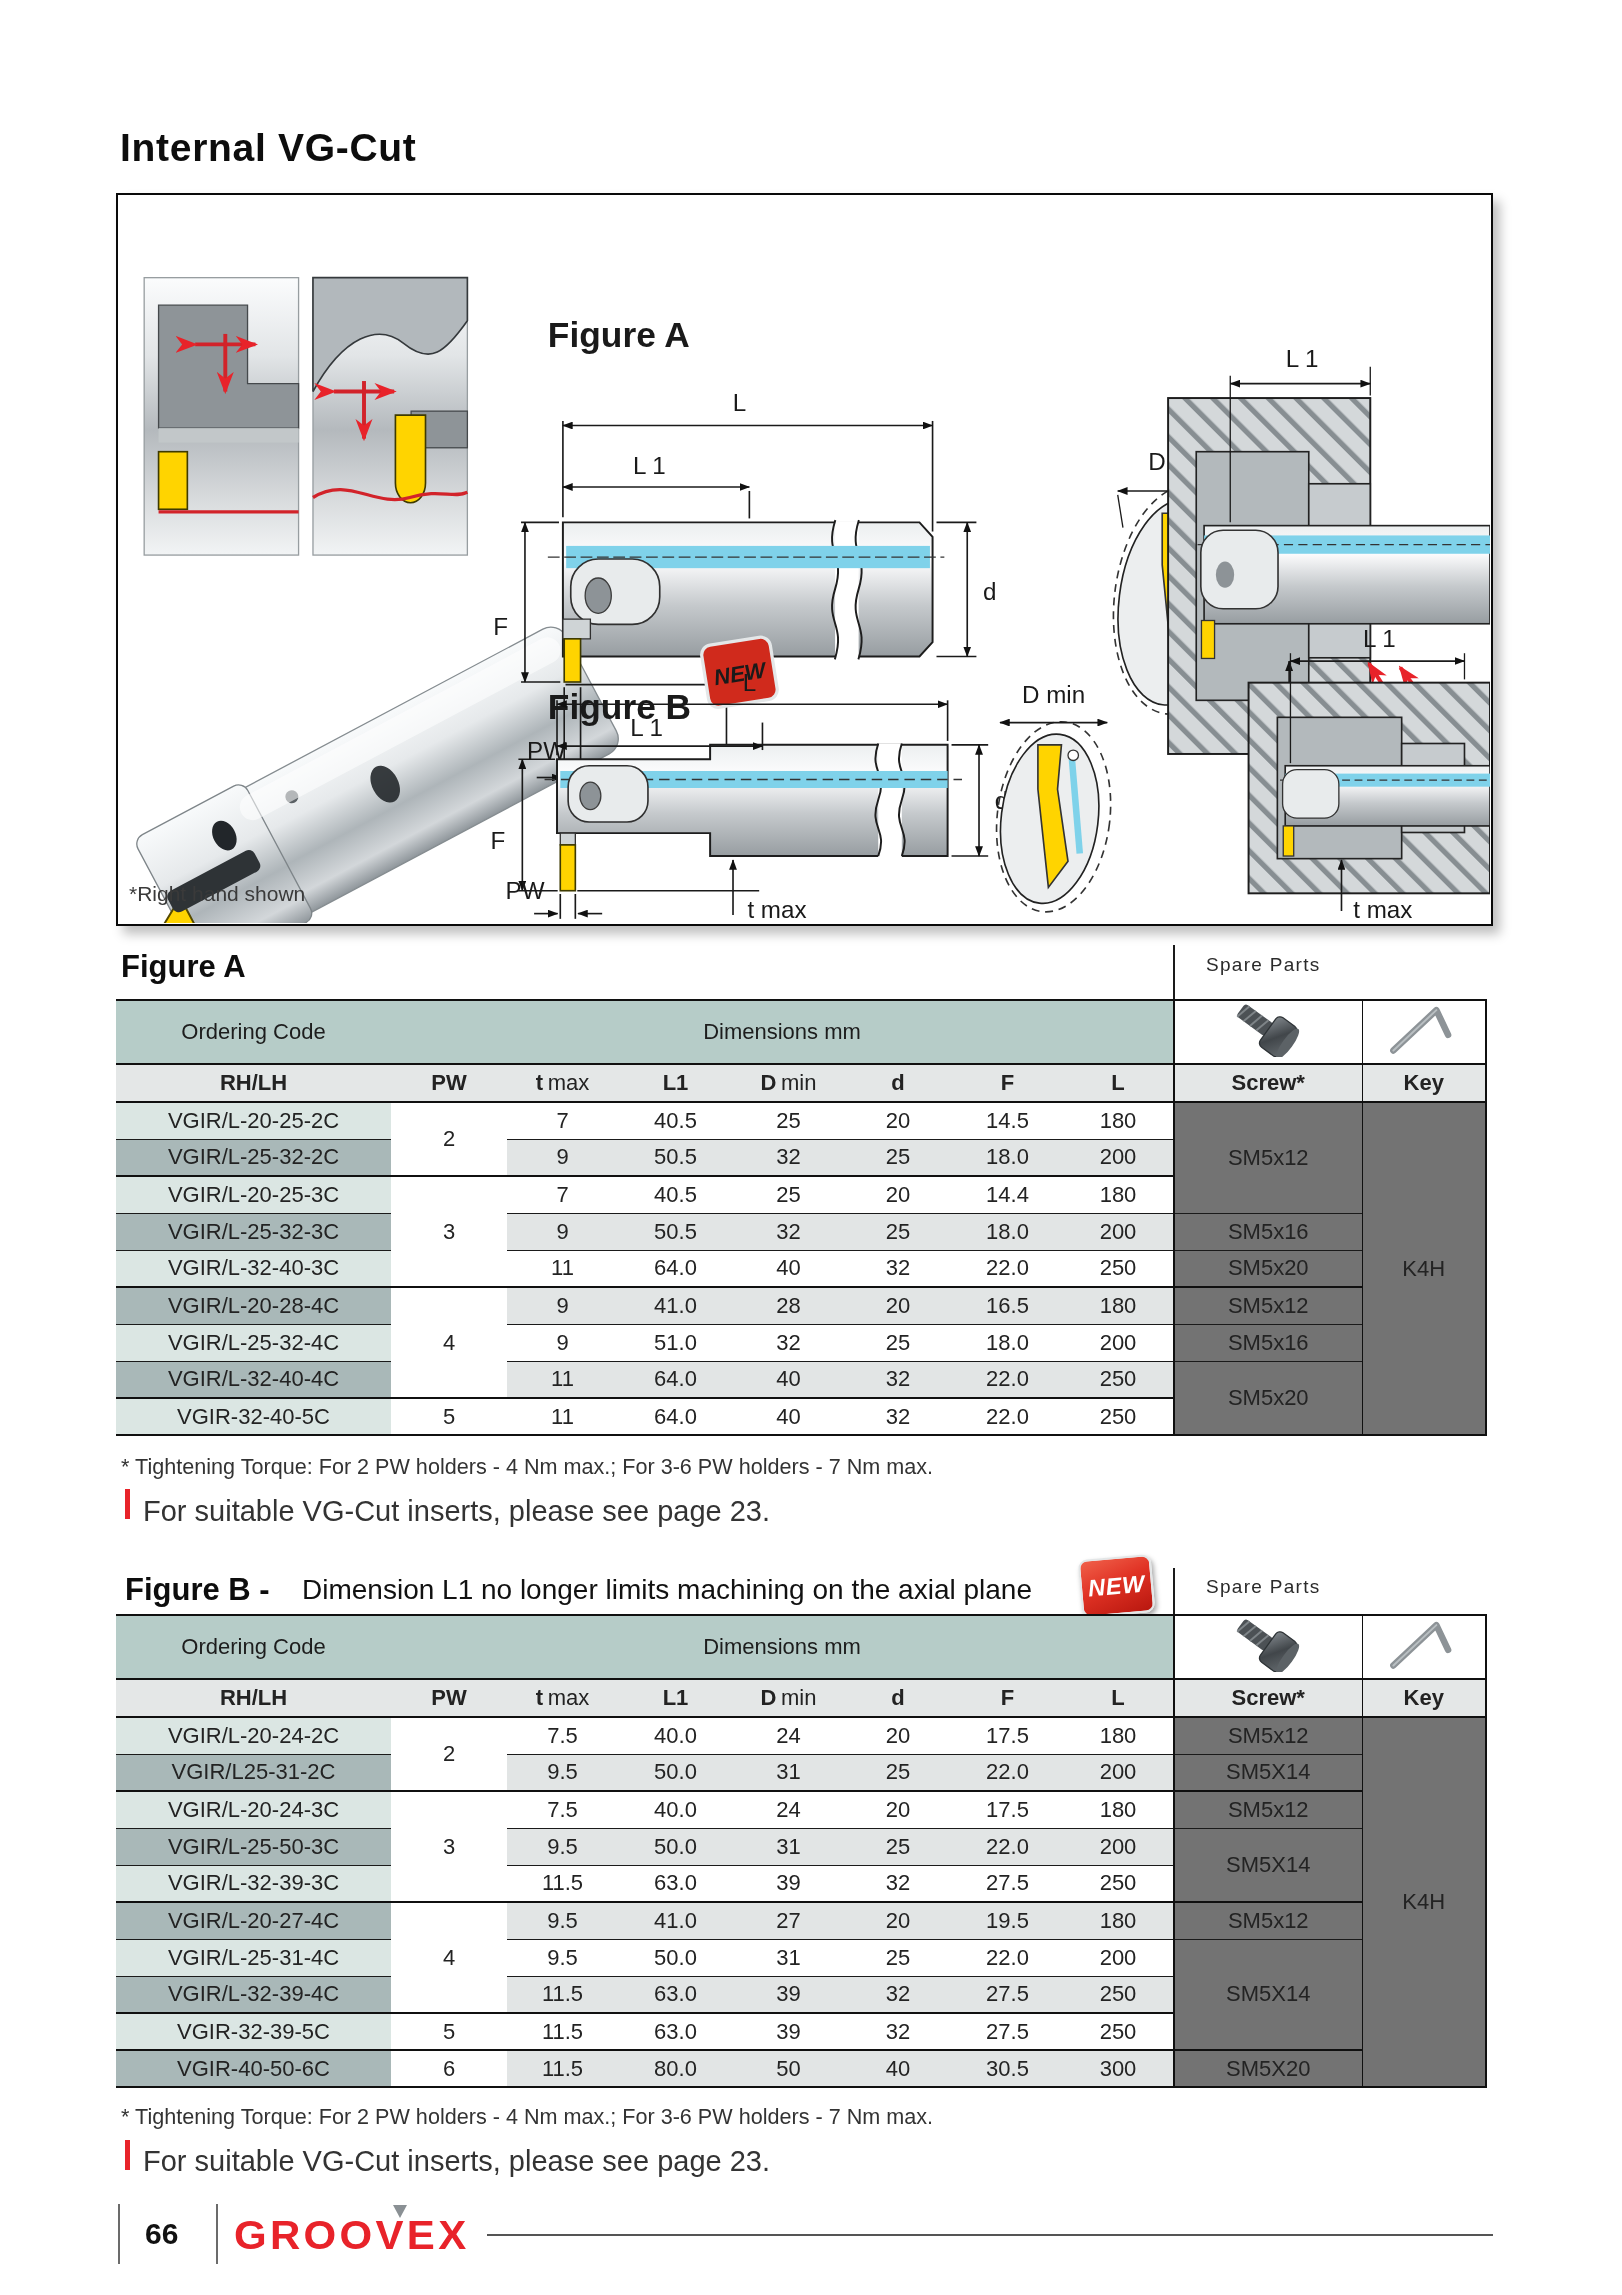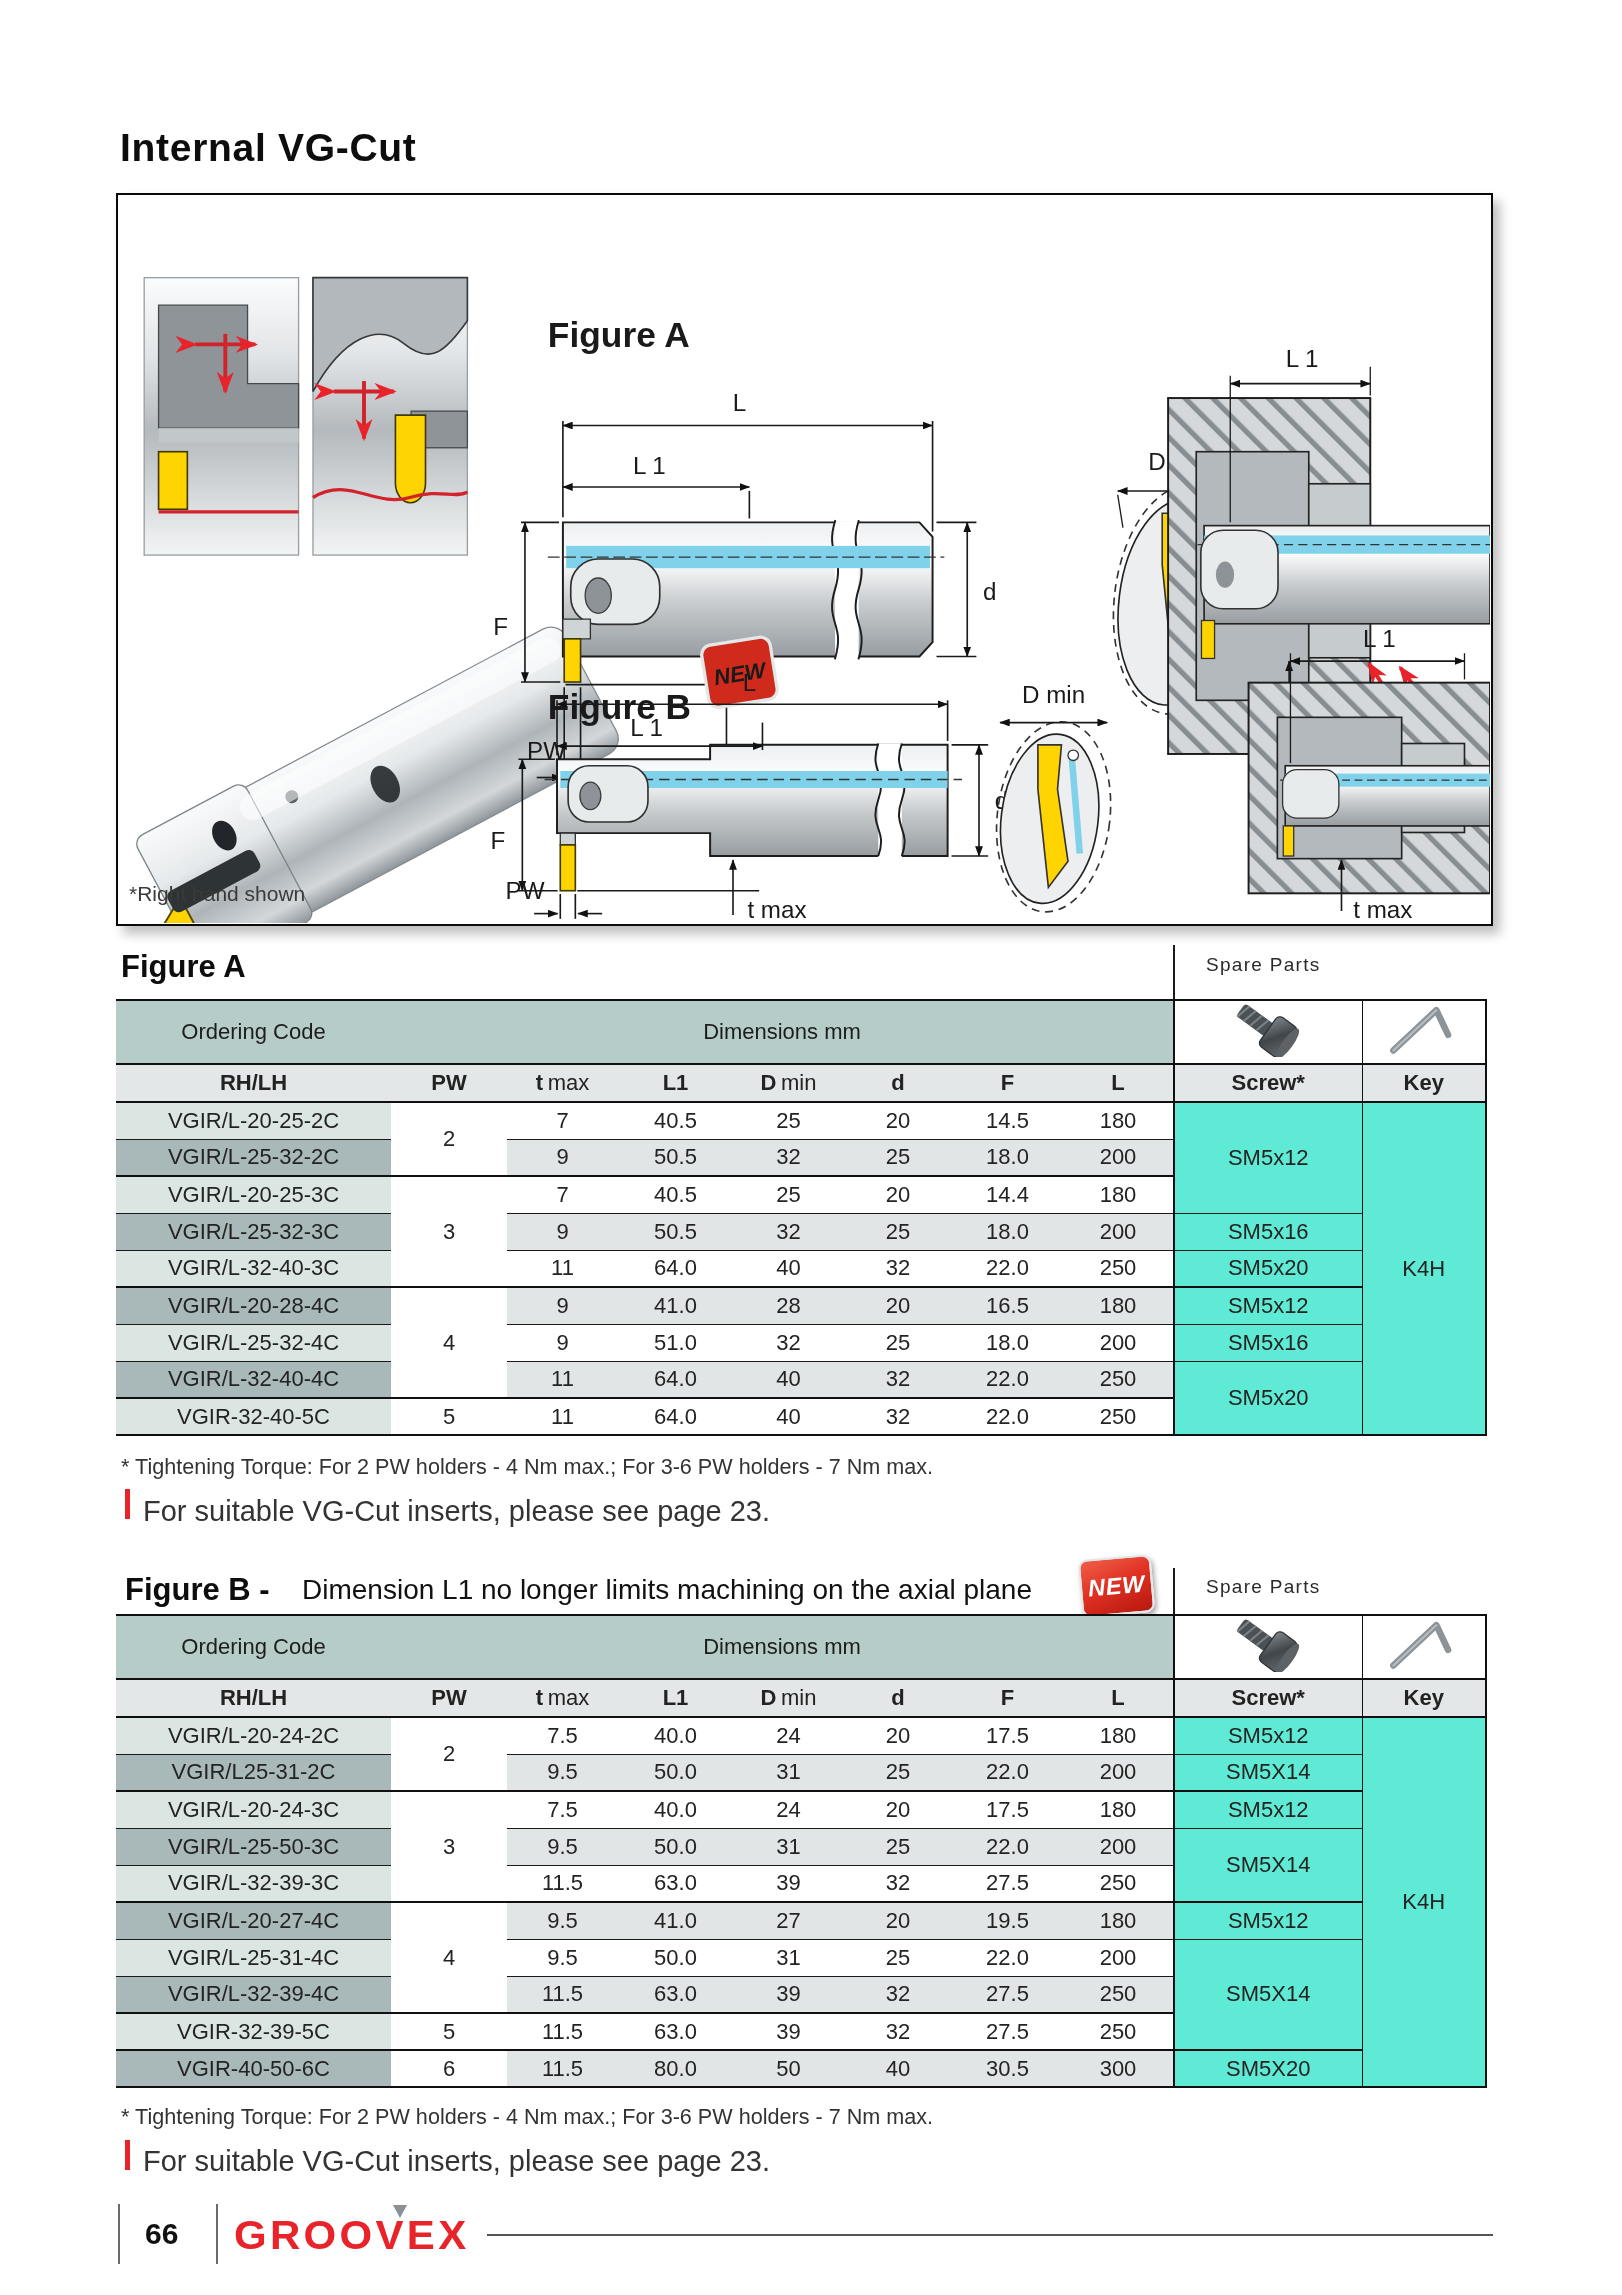--- a/index.html
+++ b/index.html
@@ -38,21 +38,21 @@
   tr.band td.iconcell { background:#ffffff; }
   tr.sub th { height:38px; background:#e4e7e7; border-bottom:2px solid #101010; font-weight:bold; }
   tr.sub th .rest { font-weight:normal; margin-left:4.6px; }
   tr.data td { height:37px; border-top:1.3px solid #1a1a1a; }
   tr.data.g td { border-top:2.6px solid #101010; }
   tr.o td.code { background:#dbe6e3; }
   tr.e td.code { background:#a9b8b8; }
   tr.o td.num  { background:#ffffff; }
   tr.e td.num  { background:#e2e5e5; }
   td.pw { background:#ffffff; }
-  td.screw, td.key { background:#5eead4; }
+  td.screw, td.key { background:#737373; }
   .vS { border-left:2px solid #101010 !important; }
   .vK { border-left:1.3px solid #101010 !important; }
 
   
   .foot-bar { width:2px; height:60px; background:#6b6b6b; }
   .page-num { font-size:30px; font-weight:bold; color:#111; }
   .brand { font-size:42px; font-weight:bold; color:#e8232a; letter-spacing:3.3px; transform:scaleY(.95); transform-origin:left top; }
   .brand-tri { width:0; height:0; border-left:7.9px solid transparent; border-right:7.9px solid transparent; border-top:13px solid #8a9094; }
   .foot-rule { height:2px; background:#555; }
 

